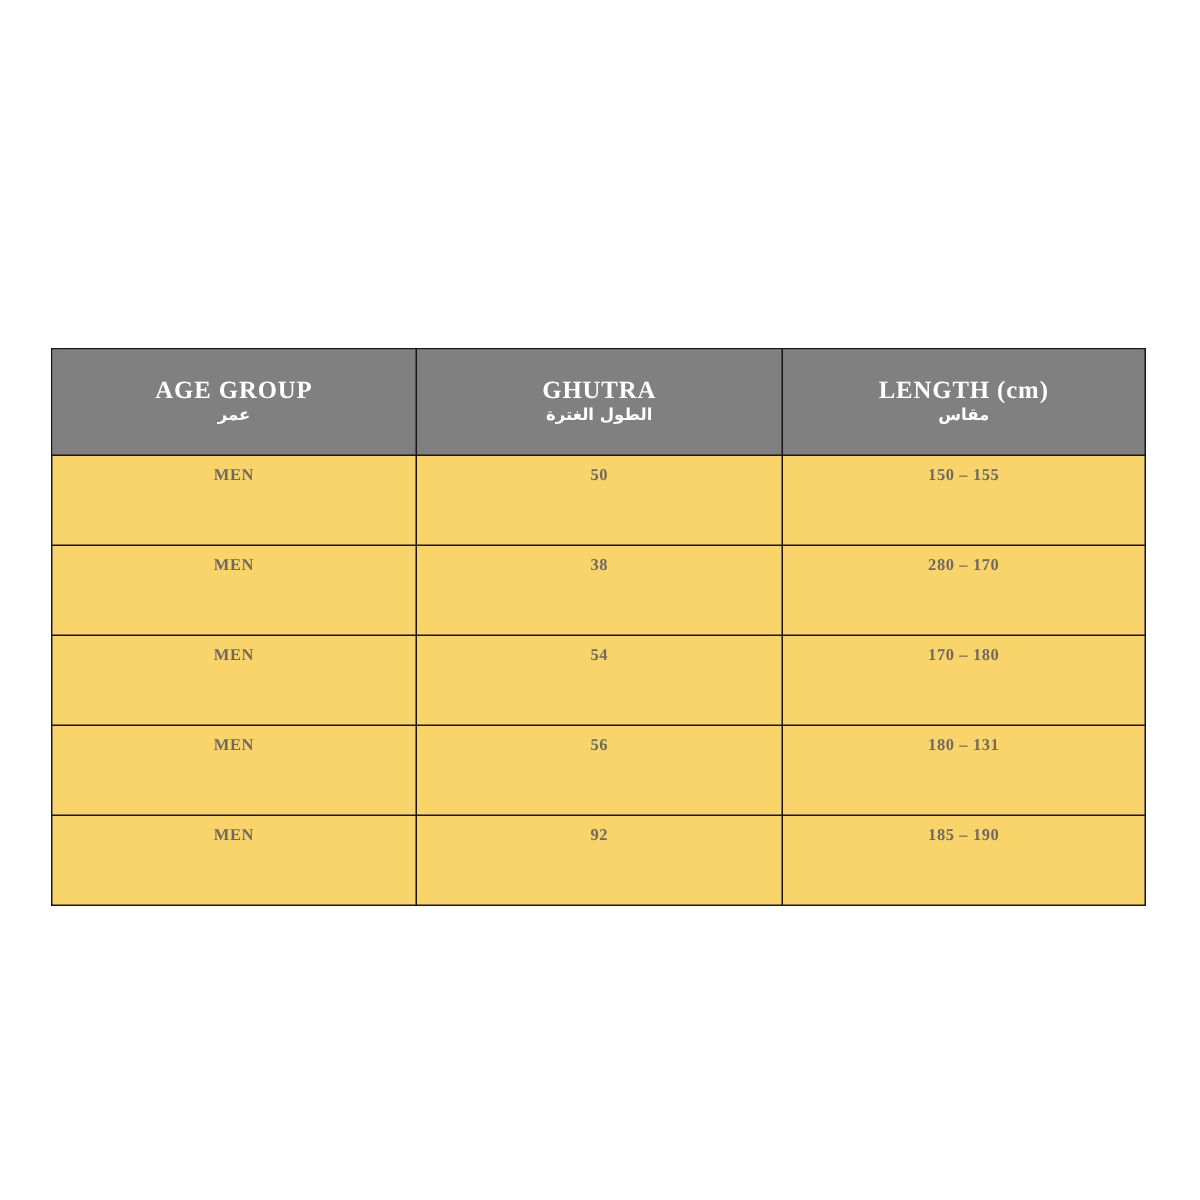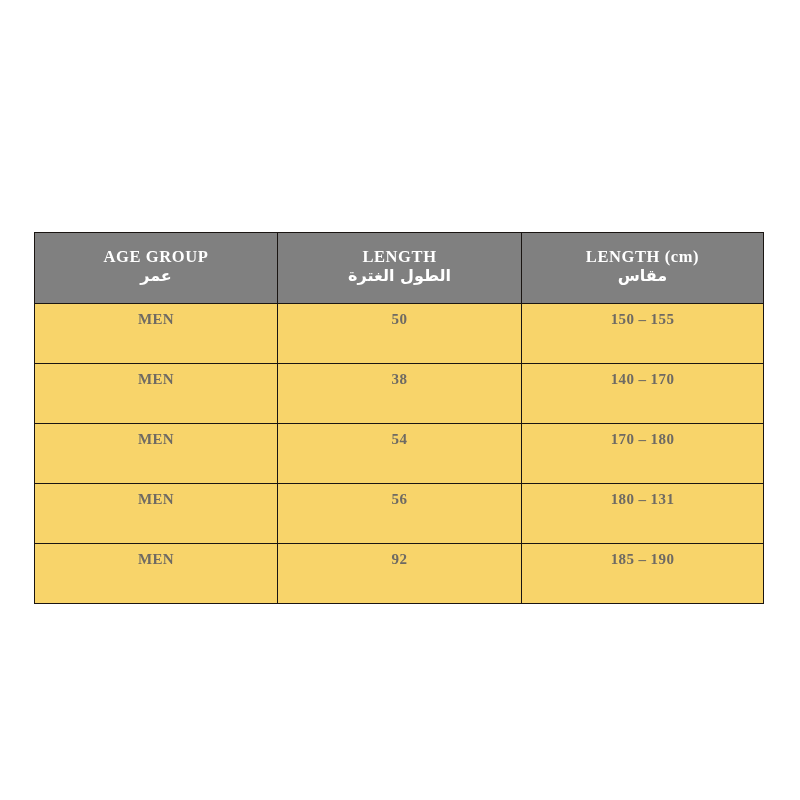--- a/index.html
+++ b/index.html
@@ -57,37 +57,37 @@
     font-size: 16.5px;
     font-weight: bold;
     letter-spacing: 0.6px;
     line-height: 1.18;
     white-space: nowrap;
   }
 
   .hdr-ar {
     display: block;
     font-family: "DejaVu Sans", "Liberation Sans", sans-serif;
-    font-size: 16px;
+    font-size: 11px;
     font-weight: bold;
     line-height: 1.3;
     direction: rtl;
     unicode-bidi: isolate;
     white-space: nowrap;
   }
 
   
   .size-table tbody td {
     background: #F8D46A;
     color: #6e6a63;
     height: 52px;
     vertical-align: top;
     text-align: center;
     padding: 7px 6px 0 6px;
-    font-size: 15px;
+    font-size: 11px;
     font-weight: bold;
     letter-spacing: 0.4px;
     white-space: nowrap;
   }
 </style>
 </head>
 <body>
 
 <div class="page">
 
@@ -98,40 +98,40 @@
       <col class="col-length">
     </colgroup>
 
     <thead>
       <tr>
         <th>
           <span class="hdr-en">AGE GROUP</span>
           <span class="hdr-ar">عمر</span>
         </th>
         <th>
-          <span class="hdr-en">LENGTH</span>
+          <span class="hdr-en">GHUTRA</span>
           <span class="hdr-ar">الطول الغترة</span>
         </th>
         <th>
           <span class="hdr-en">LENGTH (cm)</span>
           <span class="hdr-ar">مقاس</span>
         </th>
       </tr>
     </thead>
 
     <tbody>
       <tr>
         <td>MEN</td>
         <td>50</td>
         <td>150 – 155</td>
       </tr>
       <tr>
         <td>MEN</td>
         <td>38</td>
-        <td>140 – 170</td>
+        <td>280 – 170</td>
       </tr>
       <tr>
         <td>MEN</td>
         <td>54</td>
         <td>170 – 180</td>
       </tr>
       <tr>
         <td>MEN</td>
         <td>56</td>
         <td>180 – 131</td>

